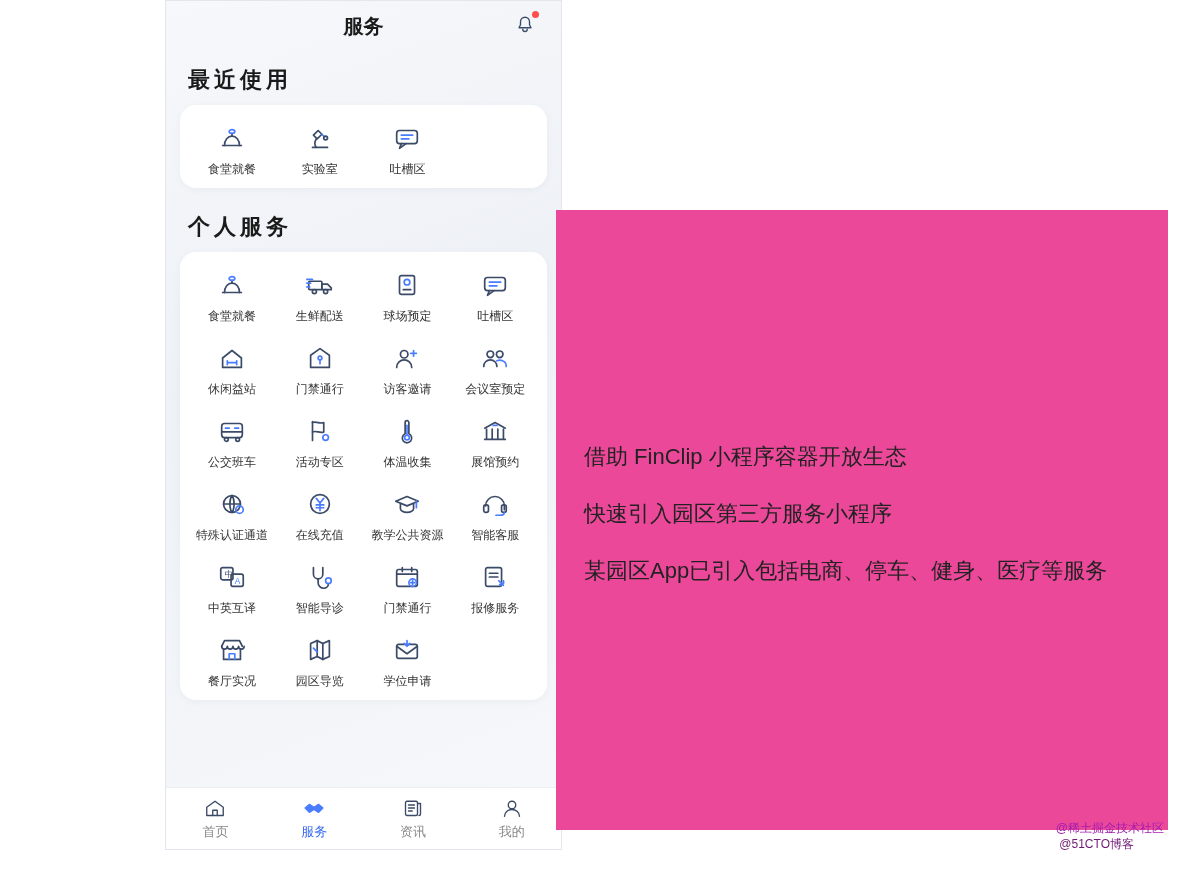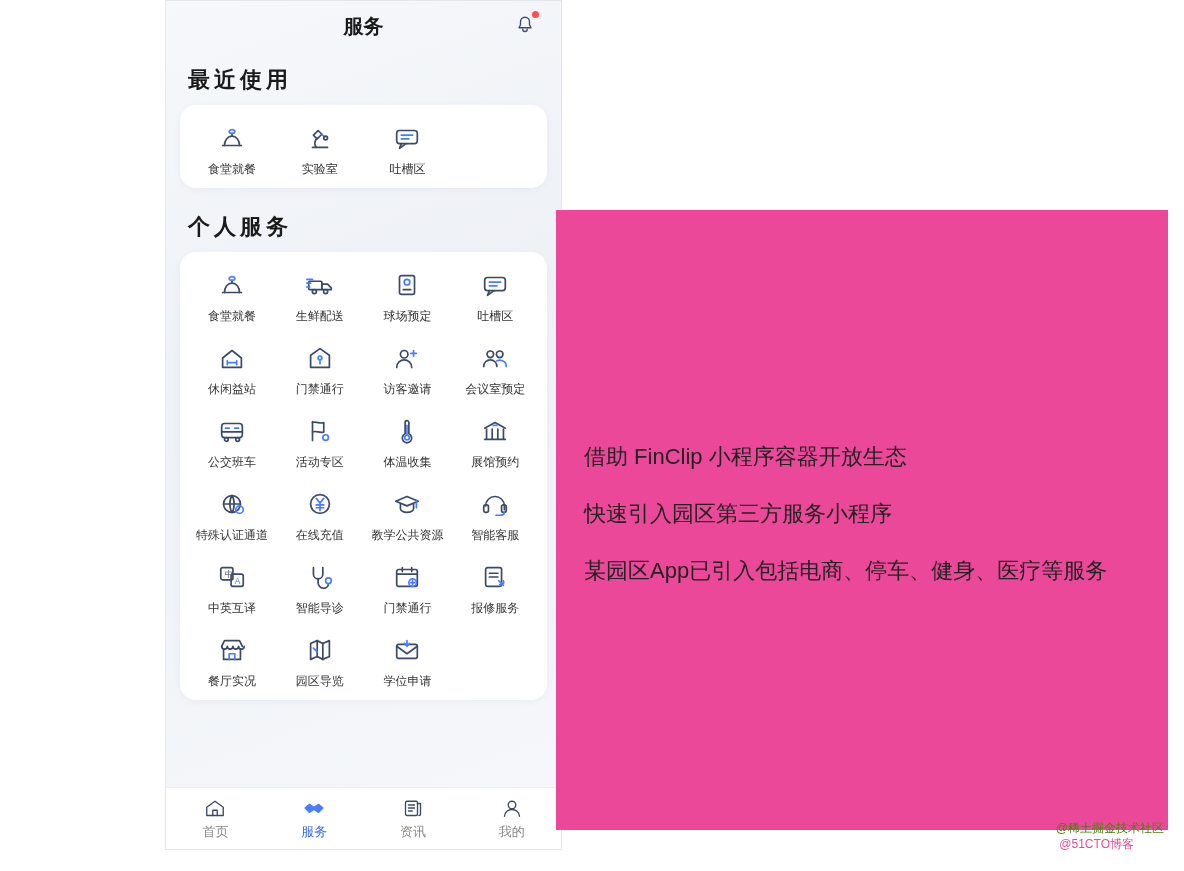--- a/index.html
+++ b/index.html
@@ -116,28 +116,28 @@
     font-size: 22px;
     color: #222;
     line-height: 1.5;
     margin-bottom: 24px;
   }
   .watermark1 {
     position: absolute;
     right: 20px;
     bottom: 34px;
     font-size: 12px;
-    color: #4d7c0f;
+    color: #a21caf;
   }
   .watermark2 {
     position: absolute;
     right: 50px;
     bottom: 18px;
     font-size: 12px;
-    color: #ec4899;
+    color: #701a75;
   }
   .stk { fill: none; stroke: #3b4a66; stroke-width: 1.8; stroke-linecap: round; stroke-linejoin: round; }
   .acc { fill: none; stroke: #4a7cff; stroke-width: 1.8; stroke-linecap: round; stroke-linejoin: round; }
 </style>
 </head>
 <body>
 
 <svg width="0" height="0" style="position:absolute">
   <defs>
     <g id="i-bell-dish">

